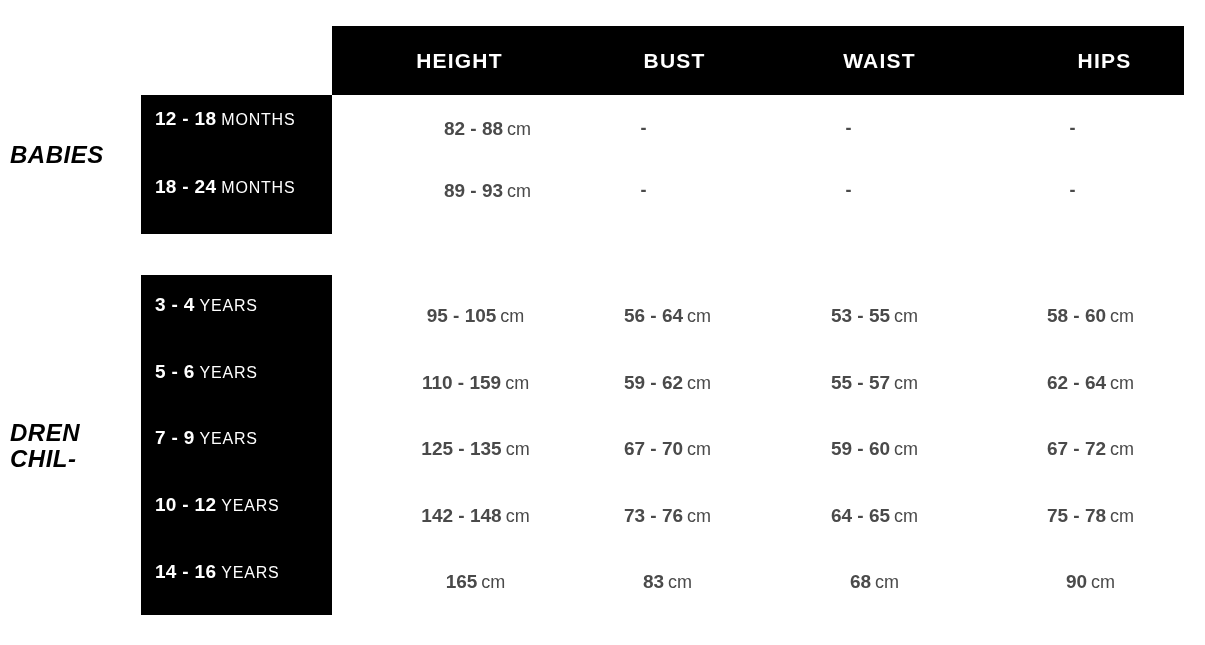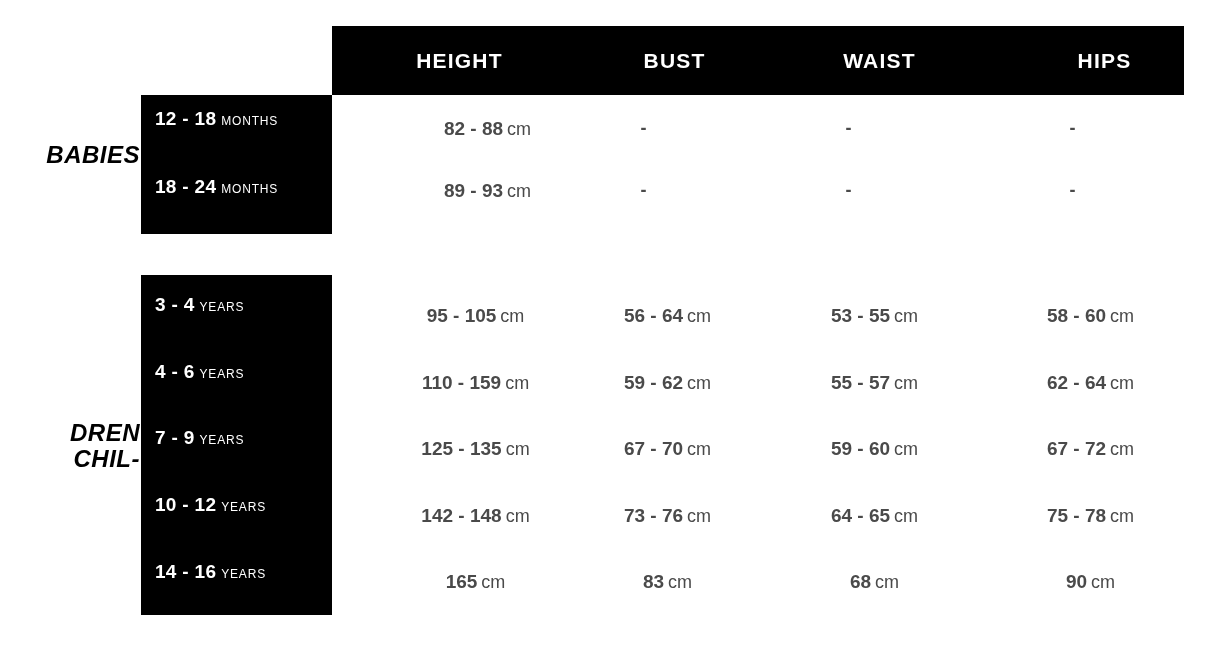--- a/index.html
+++ b/index.html
@@ -55,40 +55,40 @@
   }
 
   
   .group-name {
     position: absolute;
     color: #000000;
     font-size: 24px;
     font-weight: 700;
     font-style: italic;
     letter-spacing: 0.5px;
-    text-align: right;
+    text-align: left;
     line-height: 26px;
   }
   #group-babies { left: 10px; top: 142px; width: 130px; }
   #group-children { left: 10px; top: 420px; width: 130px; }
 
   
   .size-label {
     position: absolute;
     color: #ffffff;
     white-space: nowrap;
     left: 155px;
   }
   .size-label .num {
     font-size: 19px;
     font-weight: 700;
     letter-spacing: 0.3px;
   }
   .size-label .unit {
-    font-size: 12px;
+    font-size: 16px;
     font-weight: 400;
     letter-spacing: 0.8px;
     margin-left: 5px;
   }
 
   
   .cell {
     position: absolute;
     color: #4a4a4a;
     white-space: nowrap;
@@ -172,21 +172,21 @@
   <span class="val">56 - 64</span><span class="cm">cm</span>
 </div>
 <div class="cell" style="left:722px;top:305px;width:305px;">
   <span class="val">53 - 55</span><span class="cm">cm</span>
 </div>
 <div class="cell" style="left:938px;top:305px;width:305px;">
   <span class="val">58 - 60</span><span class="cm">cm</span>
 </div>
 
 <div class="size-label" style="top:361px;">
-  <span class="num">4 - 6</span><span class="unit">YEARS</span>
+  <span class="num">5 - 6</span><span class="unit">YEARS</span>
 </div>
 <div class="cell" style="left:348px;top:372px;width:255px;">
   <span class="val">110 - 159</span><span class="cm">cm</span>
 </div>
 <div class="cell" style="left:515px;top:372px;width:305px;">
   <span class="val">59 - 62</span><span class="cm">cm</span>
 </div>
 <div class="cell" style="left:722px;top:372px;width:305px;">
   <span class="val">55 - 57</span><span class="cm">cm</span>
 </div>

